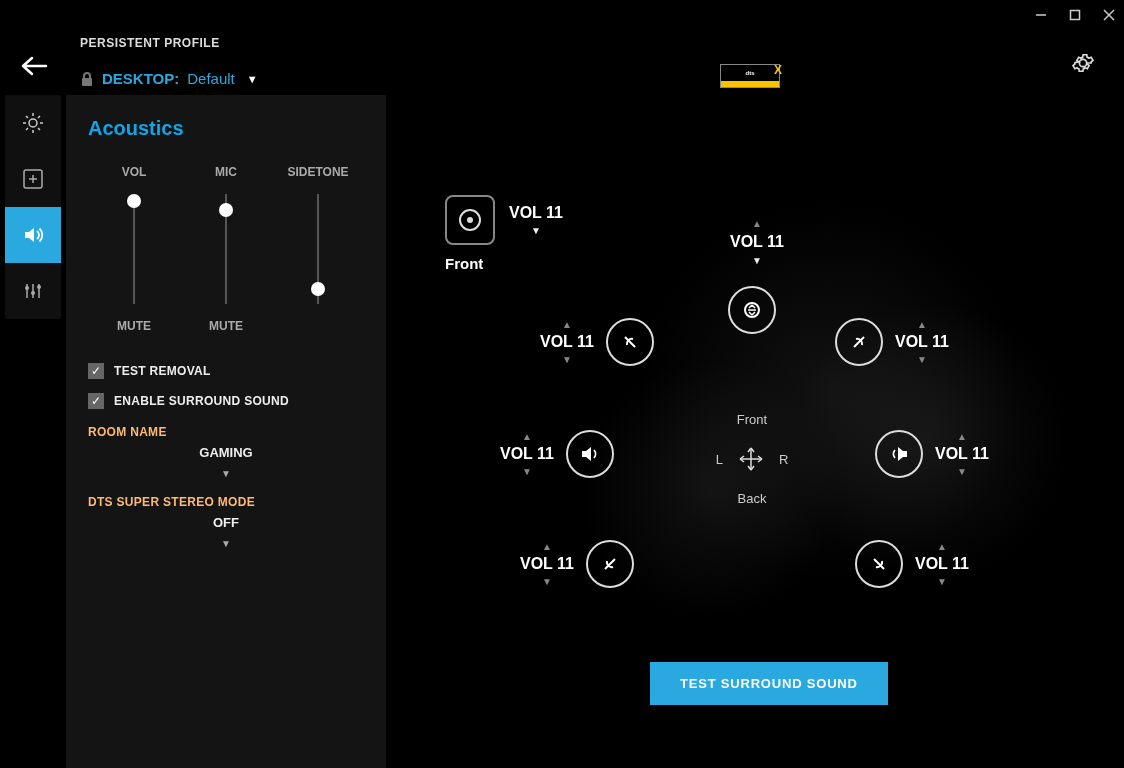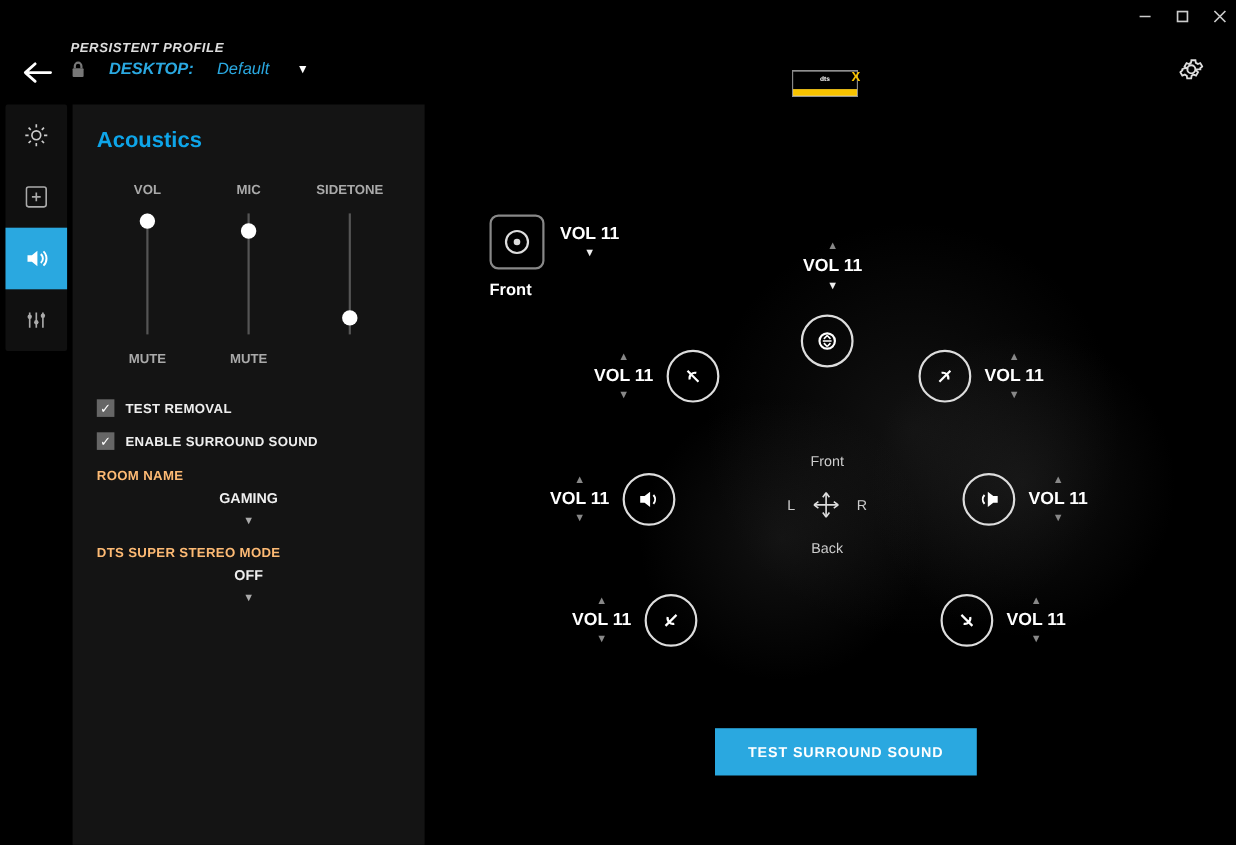--- a/index.html
+++ b/index.html
@@ -1,23 +1,23 @@
 <!DOCTYPE html>
 <html><head>
 <meta charset="utf-8">
 <style>
   * { margin: 0; padding: 0; box-sizing: border-box; font-family: -apple-system, BlinkMacSystemFont, "Segoe UI", Arial, sans-serif; }
   body { background: #000; color: #fff; width: 1124px; height: 768px; overflow: hidden; position: relative; }
 
   .window-controls { position: absolute; top: 8px; right: 8px; display: flex; gap: 20px; }
   .window-controls .wc { width: 14px; height: 14px; display:flex; align-items:center; justify-content:center; color:#ccc; font-size:14px; cursor:default; }
 
-  .header { position: absolute; top: 36px; left: 64px; font-style: italic; }
+  .header { position: absolute; top: 36px; left: 80px; }
   .header-label { font-size: 12px; letter-spacing: 0.5px; color: #ddd; font-weight:600; }
-  .profile-row { display:flex; align-items:center; gap:21px; margin-top:4px; }
+  .profile-row { display:flex; align-items:center; gap:8px; margin-top:20px; }
   .profile-row .desktop { color:#2aa8e0; font-weight:700; font-size:15px; }
   .profile-row .pname { color:#2aa8e0; font-size:15px; }
   .profile-row .chev { color:#fff; font-size:11px; margin-left:4px;}
 
   .back-arrow { position:absolute; top:56px; left:20px; color:#fff; cursor:pointer; }
   .gear { position:absolute; top:52px; right:30px; color:#ddd; cursor:pointer;}
   .dts-badge { position:absolute; top:64px; left:720px; width:60px; height:24px; background:#fff; border:1px solid #888; display:flex; flex-direction:column;}
   .dts-badge .top{flex:1;background:#000;color:#fff;font-size:6px;display:flex;align-items:center;justify-content:center;font-weight:bold; position:relative;}
   .dts-badge .bot{height:6px;background:#f8c300;}
   .dts-badge .x{position:absolute;right:-3px;top:-2px;font-size:12px;font-weight:900;color:#f8c300;}

